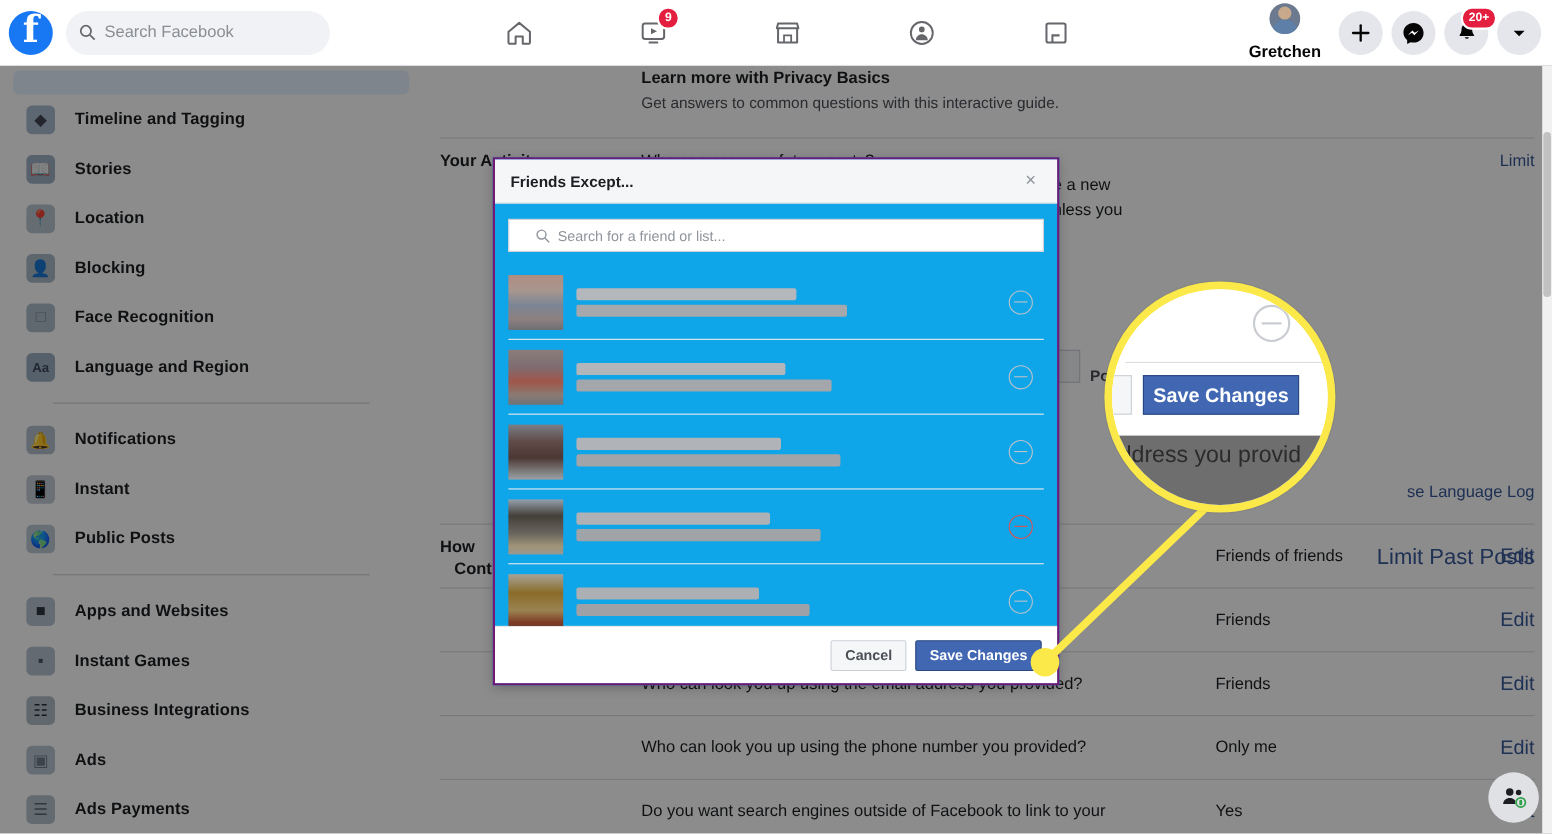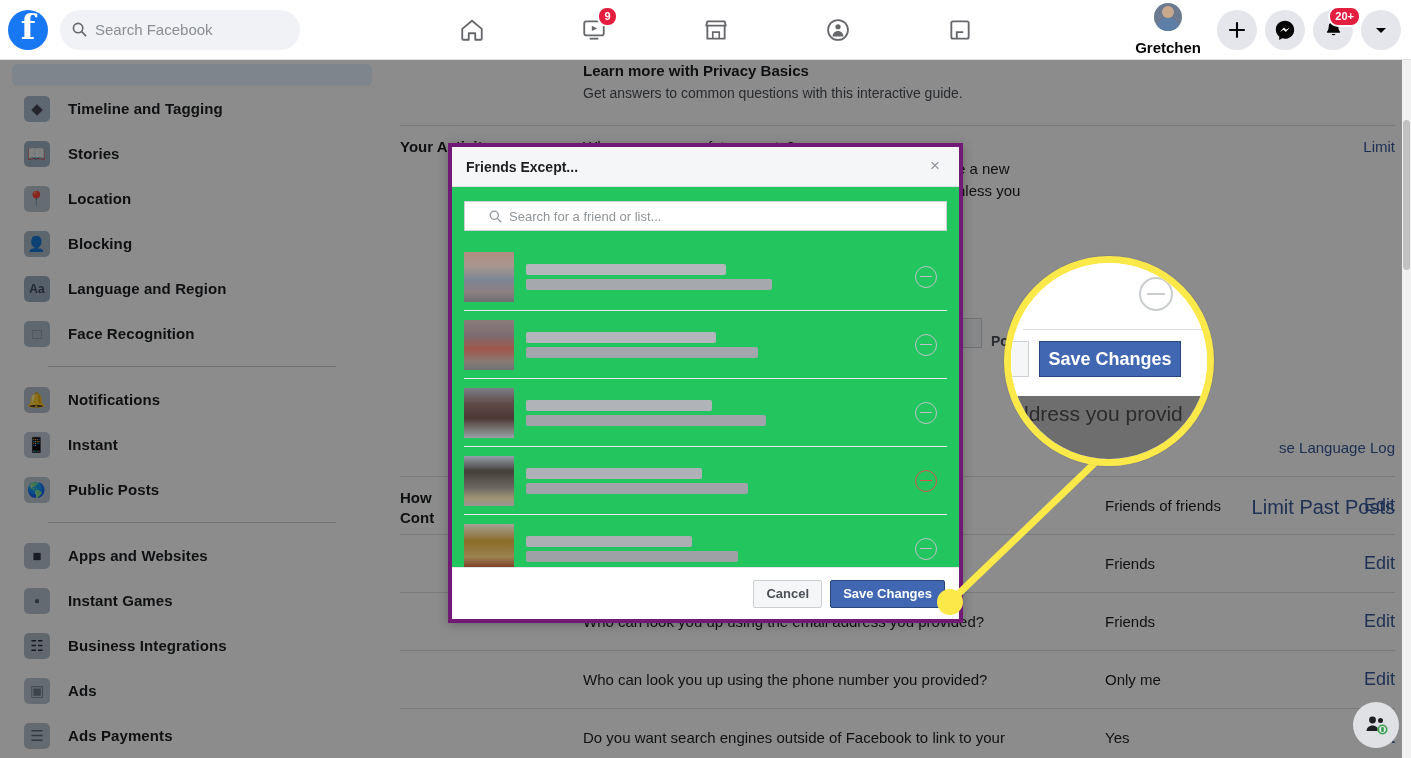--- a/index.html
+++ b/index.html
@@ -85,21 +85,21 @@
   .row { display:flex; align-items:center; padding:14px 16px; }
   .row .q { flex:1; font-size:15px; color:#1c1e21; padding-left:183px; }
   .row .v { width:230px; font-size:15px; color:#1c1e21; }
   .row .e { width:60px; text-align:right; font-size:18px; color:#385898; cursor:pointer; }
   .lbl-col { position:absolute; left:16px; font-size:15px; font-weight:700;
              color:#1c1e21; width:170px; }
   .lnk { color:#385898; cursor:pointer; }
 
   
   .modal { position:absolute; left:448px; top:143px; width:515px; height:480px;
-           background:#22c55e; border:4px solid #701a75; z-index:50;
+           background:#0ea5e9; border:2px solid #701a75; z-index:50;
            box-shadow:0 2px 10px rgba(0,0,0,.25); display:flex; flex-direction:column; }
   .modal-hdr { height:40px; border-bottom:1px solid #dddfe2; display:flex;
                align-items:center; padding:0 14px; background:#f5f6f7; flex:none; }
   .modal-title { font-size:14px; font-weight:700; color:#1c1e21; flex:1; }
   .modal-x { width:20px; height:20px; color:#90949c; font-size:17px; line-height:18px;
              text-align:center; cursor:pointer; }
   .modal-body { flex:1; display:flex; flex-direction:column; padding:14px 12px 0 12px;
                 overflow:hidden; }
   .fsearch { height:30px; border:1px solid #ccd0d5; display:flex; align-items:center;
              padding:0 24px; background:#fff; flex:none; }
@@ -185,31 +185,31 @@
       </div>
 
       <div class="sb-item">
         <span class="sb-ico" style="background:#aab8c6;">
           <span class="g" style="color:#7b8795;">👤</span>
           </span>
         <span class="sb-lbl">Blocking</span>
       </div>
 
       <div class="sb-item">
+        <span class="sb-ico" style="background:#aebdcb;">
+          <span class="g" style="color:#7a8694;">□</span>
+          </span>
+        <span class="sb-lbl">Face Recognition</span>
+      </div>
+
+      <div class="sb-item">
         <span class="sb-ico" style="background:#9db0c3;">
           <span class="g" style="color:#3d4a59;font-size:12px;font-weight:700;">Aa</span>
           </span>
         <span class="sb-lbl">Language and Region</span>
-      </div>
-
-      <div class="sb-item">
-        <span class="sb-ico" style="background:#aebdcb;">
-          <span class="g" style="color:#7a8694;">□</span>
-          </span>
-        <span class="sb-lbl">Face Recognition</span>
       </div>
 
       <div class="sb-div"></div>
 
       <div class="sb-item">
         <span class="sb-ico" style="background:#b3c0cd;">
           <span class="g" style="color:#8e9aa7;">🔔</span>
           </span>
         <span class="sb-lbl">Notifications</span>
       </div>
@@ -291,21 +291,21 @@
                     border:1px solid #ccd0d5; background:#f5f6f7;"></div>
 
         <div class="lnk" style="position:absolute; right:16px; top:313px; font-size:15px;">se Language Log</div>
         <div class="lnk" style="position:absolute; right:16px; top:370px; font-size:20px;">Limit Past Posts</div>
       </div>
 
       <div class="hr" style="margin-top:-10px;"></div>
 
       <div style="position:relative;">
         <div class="lbl-col" style="top:12px; width:60px;">How</div>
-        <div class="lbl-col" style="top:32px; width:60px;">Cont</div>
+        <div class="lbl-col" style="top:32px; width:60px;text-align:center;">Cont</div>
 
         <div class="row" style="height:57px;">
           <div class="q"></div>
           <div class="v">Friends of friends</div>
           <div class="e">Edit</div>
         </div>
         <div class="hr"></div>
 
         <div class="row" style="height:57px;">
           <div class="q"></div>

